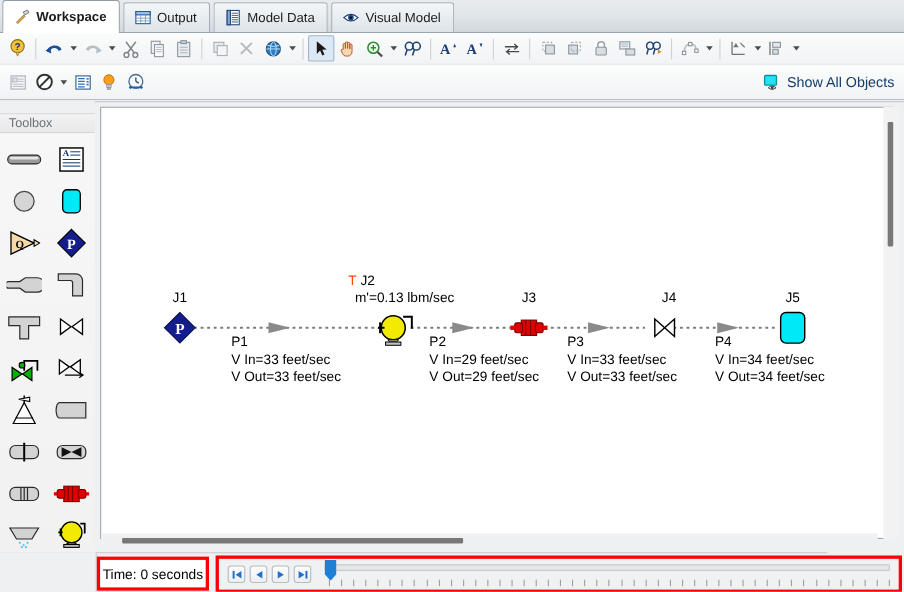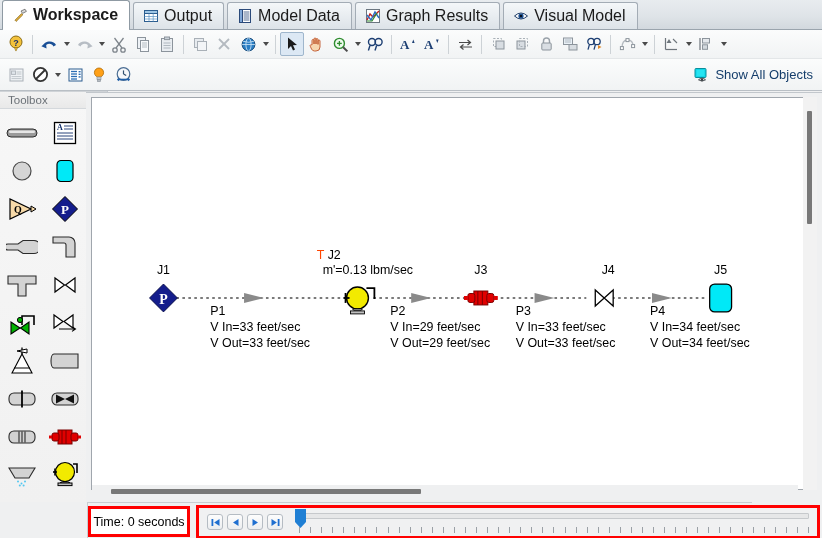--- a/index.html
+++ b/index.html
@@ -23,21 +23,21 @@
     background: linear-gradient(to bottom,#e8ecef 0%, #dfe4e8 55%, #d2d8de 100%);
     border-bottom: 1px solid #9aa4ad;
     display: flex; align-items: flex-end;
     padding-left: 2px;
   }
   .tab {
     height: 27px;
     display: flex; align-items: center; gap: 5px;
     padding: 0 11px 0 9px;
     margin-right: 3px;
-    font-size: 16px; color: #1b1b1b;
+    font-size: 12px; color: #1b1b1b;
     background: linear-gradient(to bottom,#f4f7f9 0%, #e6ebef 60%, #dde3e8 100%);
     border: 1px solid #a3acb5;
     border-bottom: none;
     border-radius: 3px 3px 0 0;
     cursor: default;
     position: relative;
   }
   .tab.active {
     height: 29px;
     background: #ffffff;
@@ -73,21 +73,21 @@
     border-top:4px solid #4a4a4a;
   }
   .showall {
     margin-left:auto; margin-right: 9px;
     display:flex; align-items:center; gap:5px;
     font-size:13px; color:#143d6b; cursor:default;text-align:right;
   }
 
   
   .toolbox {
-    position: absolute; left: 0; top: 91px;
+    position: absolute; left: 0; top: 103px;
     width: 108px; height: 411px;
     background: linear-gradient(to bottom,#f7f7f7 0%,#f1f1f1 100%);
     border-right: 1px solid #b6bcc2;
     border-top: 1px solid #cfd3d7;
   }
   .toolbox-title {
     height: 17px; line-height: 17px;
     padding-left: 8px;
     font-size: 11.5px; color: #6b7177;
     background: linear-gradient(to bottom,#f2f2f2,#e9e9e9);
@@ -224,29 +224,20 @@
           <line x1="6.6" y1="4" x2="12.4" y2="4"></line>
             <line x1="6.6" y1="6" x2="12.4" y2="6"></line>
           <line x1="6.6" y1="8" x2="12.4" y2="8"></line>
             <line x1="6.6" y1="10" x2="12.4" y2="10"></line>
           <line x1="6.6" y1="12" x2="12.4" y2="12"></line>
         </g>
       </svg>
       <span>Model Data</span>
     </div>
 
-    <div class="tab">
-      <svg class="ticon" viewBox="0 0 16 16">
-        <rect x="1.5" y="1.5" width="13" height="13" fill="#fff" stroke="#6b7680"></rect>
-        <polyline points="2,12 5,6 8,9 14,3" fill="none" stroke="#c32020" stroke-width="1.4"></polyline>
-        <polyline points="2,7 6,12 10,4 14,10" fill="none" stroke="#2a6fc4" stroke-width="1.4"></polyline>
-        <polyline points="2,13 7,13 12,5" fill="none" stroke="#2e8b2e" stroke-width="1.2"></polyline>
-      </svg>
-      <span>Graph Results</span>
-    </div>
 
     <div class="tab">
       <svg class="ticon" viewBox="0 0 16 16">
         <path d="M1.5 8 Q8 2 14.5 8 Q8 14 1.5 8 Z" fill="#fff" stroke="#1d3c66" stroke-width="1"></path>
         <circle cx="8" cy="8" r="2.6" fill="#1d4f8f"></circle>
         <circle cx="8" cy="8" r="1.1" fill="#000"></circle>
       </svg>
       <span>Visual Model</span>
     </div>
   </div>

